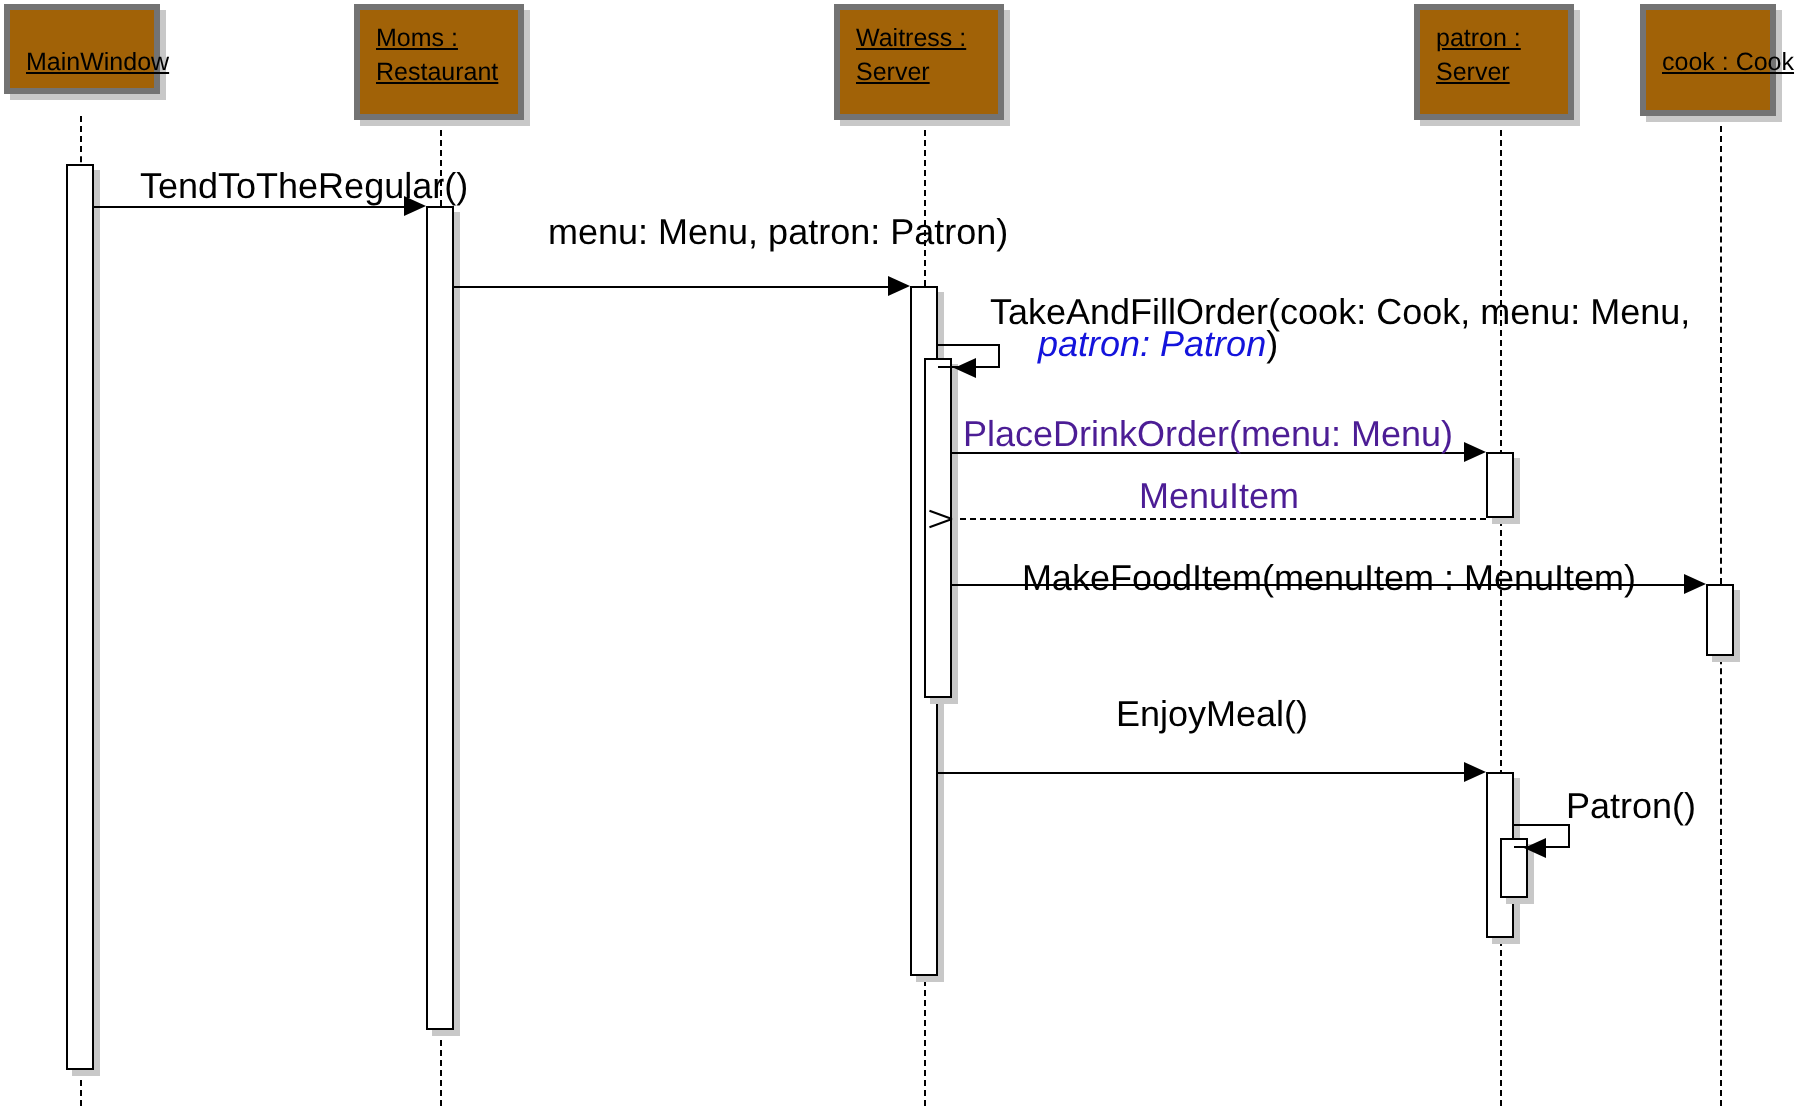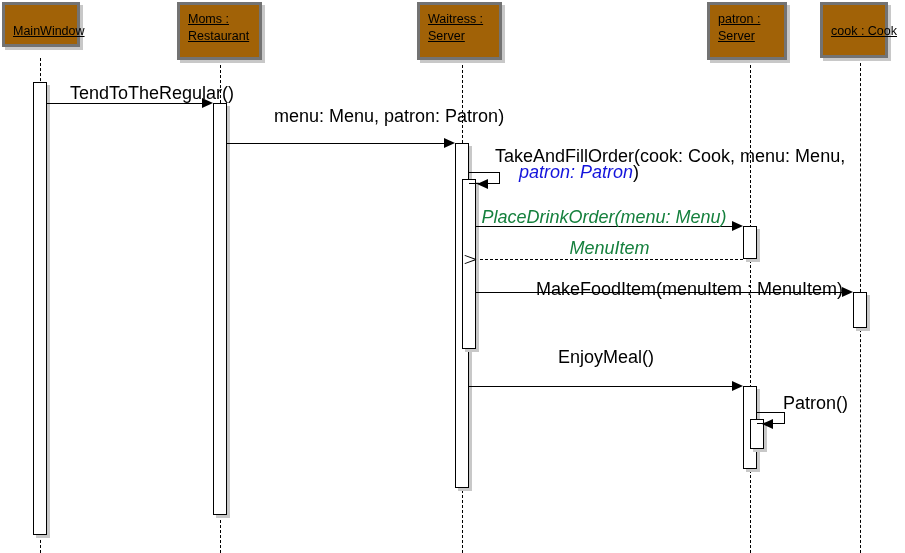--- a/index.html
+++ b/index.html
@@ -109,22 +109,21 @@
 
   
   .msg-label {
     position: absolute;
     font-size: 18px;
     line-height: 16px;
     color: #000000;
     white-space: nowrap;
   }
   .msg-label.blue {
-    color: #15803d;
-    font-style: italic;
+    color: #4c1d95;
   }
   .msg-label .blue-part {
     color: #1414dc;
     font-style: italic;
   }
   .msg-label.center {
     text-align: center;
   }
 </style>
 </head>
@@ -210,21 +209,21 @@
   <div class="msg-line" style="left:476px; top:226px; width:256px;"></div>
   <div class="arrow-head right" style="left:732px; top:221px;"></div>
   <div class="msg-label blue center" style="left:476px; top:209px; width:256px;">PlaceDrinkOrder(menu: Menu)</div>
 
   <div class="msg-line dashed" style="left:480px; top:259px; width:263px;"></div>
   <div class="arrow-head open-left" style="left:476px; top:254px;"></div>
   <div class="msg-label blue center" style="left:476px; top:240px; width:267px;">MenuItem</div>
 
   <div class="msg-line" style="left:476px; top:292px; width:366px;"></div>
   <div class="arrow-head right" style="left:842px; top:287px;"></div>
-  <div class="msg-label center" style="left:476px; top:281px; width:377px;margin-left:25px;">MakeFoodItem(menuItem : MenuItem)</div>
+  <div class="msg-label center" style="left:476px; top:281px; width:377px;">MakeFoodItem(menuItem : MenuItem)</div>
 
   <div class="msg-line" style="left:469px; top:386px; width:263px;"></div>
   <div class="arrow-head right" style="left:732px; top:381px;"></div>
   <div class="msg-label center" style="left:469px; top:349px; width:274px;">EnjoyMeal()</div>
 
   <div class="self-call" style="left:757px; top:412px; width:28px; height:12px;"></div>
   <div class="arrow-head left" style="left:762px; top:419px;"></div>
   <div class="msg-label" style="left:783px; top:395px;">Patron()</div>
 
 </div>

